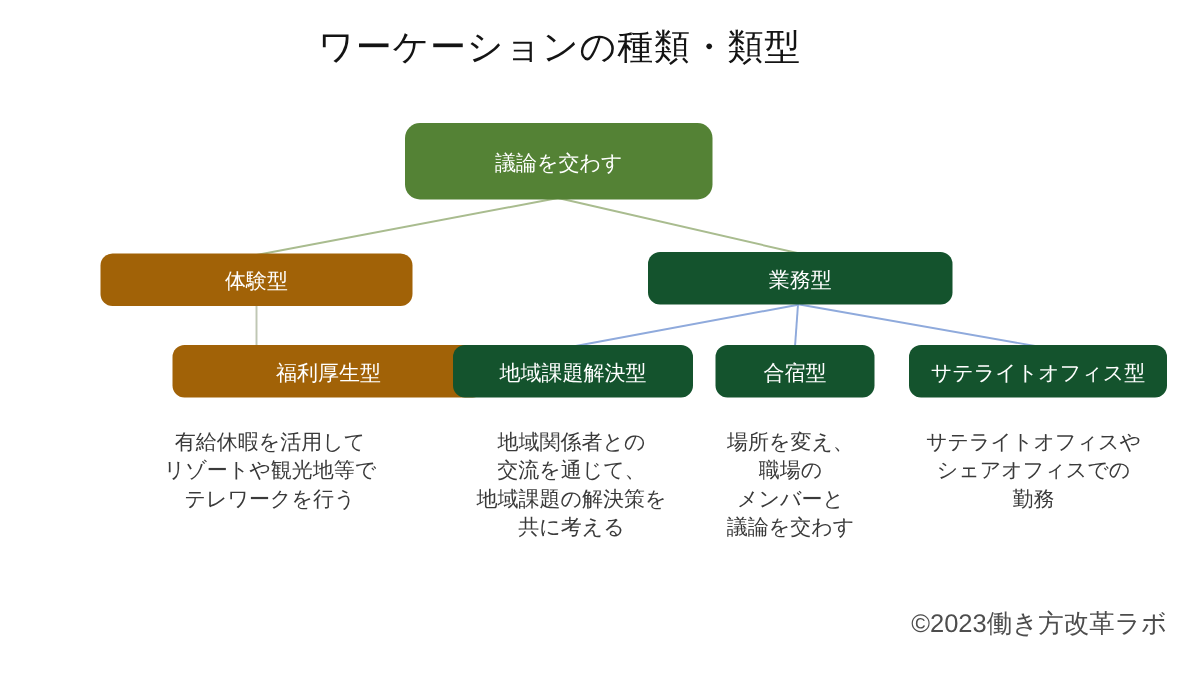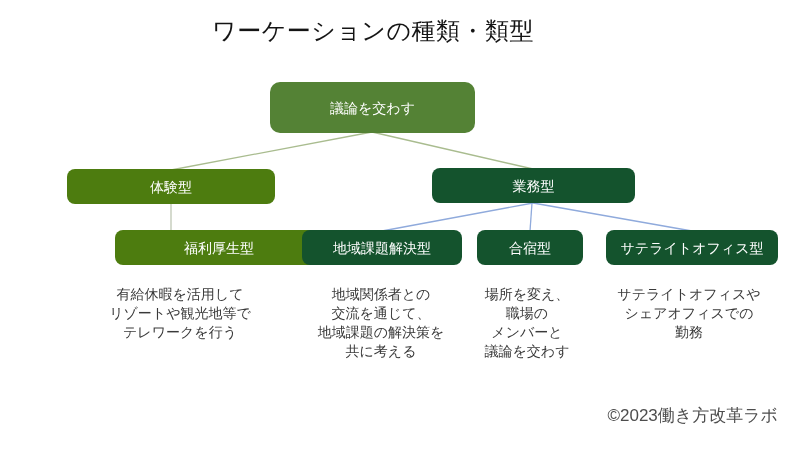--- a/index.html
+++ b/index.html
@@ -37,21 +37,21 @@
     font-size: 14px;
     line-height: 1;
     text-align: center;
   }
   .node-root {
     left: 270px; top: 82px; width: 205px; height: 51px;
     background: #548235;
     border-radius: 10px;
   }
   .node-child { height: 35px; border-radius: 8px; }
-  .bg-orange { background: #4d7c0f; }
+  .bg-orange { background: #a16207; }
   .bg-blue   { background: #14532d; }
   .node-taiken    { left: 67px;  top: 169px; width: 208px; }
   .node-gyomu     { left: 432px; top: 168px; width: 203px; }
   .node-fukuri    { left: 67px;  top: 230px; width: 208px; margin-left: 48px; }
   .node-chiiki    { left: 302px; top: 230px; width: 160px; }
   .node-gasshuku  { left: 477px; top: 230px; width: 106px; }
   .node-satellite { left: 606px; top: 230px; width: 172px; }
   .desc {
     position: absolute;
     top: 285px;

